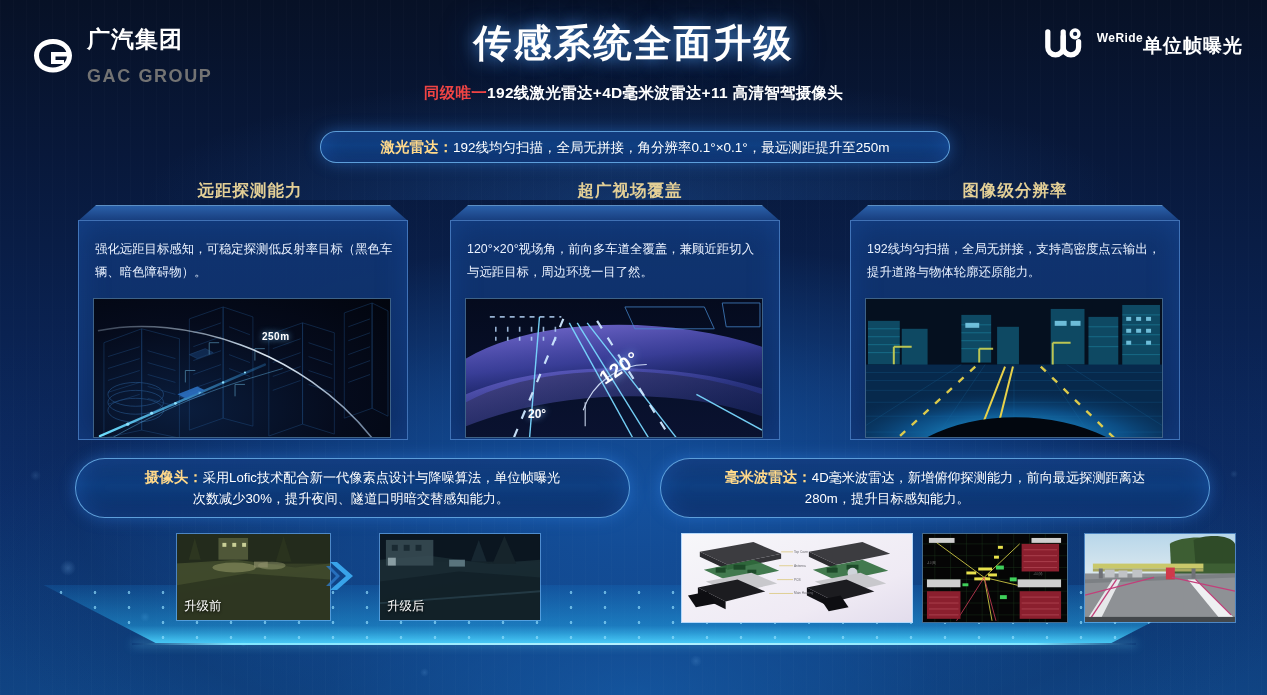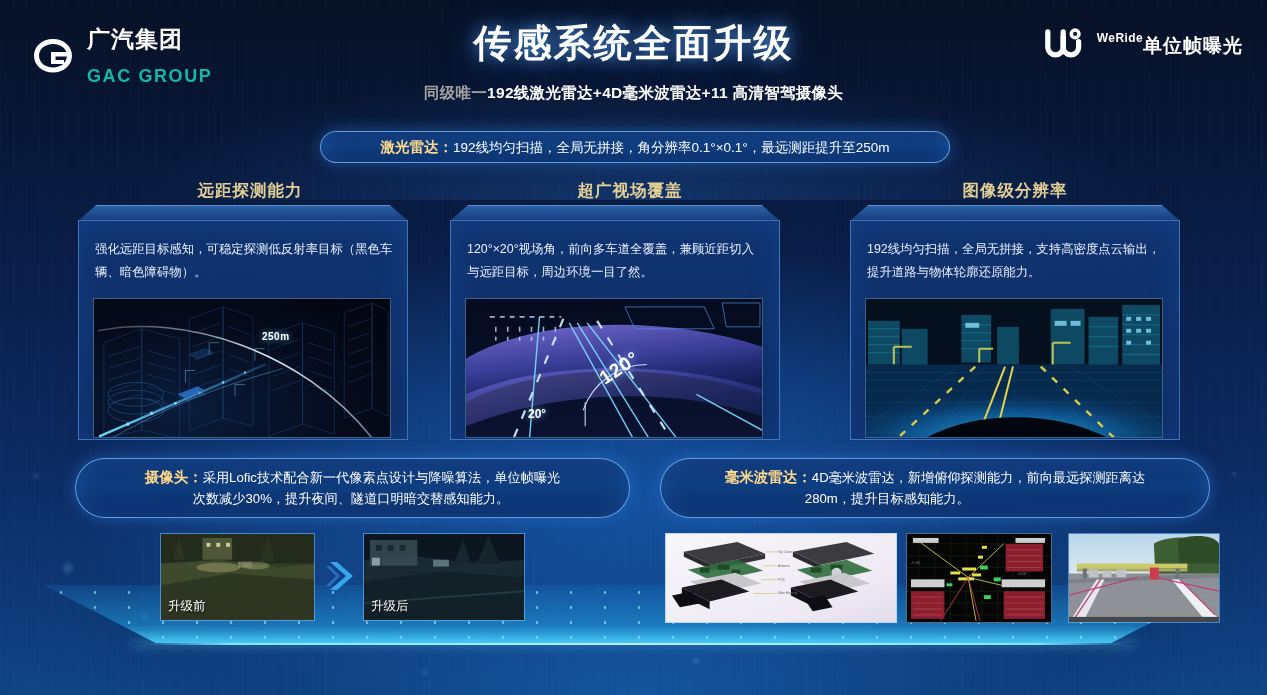--- a/index.html
+++ b/index.html
@@ -48,29 +48,29 @@
     background:linear-gradient(90deg, rgba(90,225,255,0) 0%, #7fe6ff 10%, #b8f2ff 50%, #7fe6ff 90%, rgba(90,225,255,0) 100%);
     box-shadow:0 0 10px rgba(110,220,255,.85);
   }
 
   
   #header{ position:absolute; left:0; right:0; top:0; height:90px; }
   .logo-left{ position:absolute; left:28px; top:28px; display:flex; align-items:center; gap:9px;justify-content:center; }
   .gac-mark{ width:50px; height:50px; }
   .gac-text{ display:flex; flex-direction:column; line-height:1; }
   .gac-cn{ font-size:23px; font-weight:bold; letter-spacing:1px; color:#fff; }
-  .gac-en{ font-size:18px; font-weight:bold; letter-spacing:1.6px; color:#14b8a6; margin-top:16px; }
+  .gac-en{ font-size:18px; font-weight:bold; letter-spacing:1.6px; color:#737373; margin-top:16px; }
 
   .title-wrap{ position:absolute; left:0; right:0; top:18px; text-align:center; }
   .main-title{
     font-size:38px; font-weight:bold; letter-spacing:2px; color:#ffffff;
     text-shadow:0 0 16px rgba(90,170,255,.75), 0 0 34px rgba(50,120,220,.5);
   }
   .sub-title{ margin-top:14px; font-size:15.5px; font-weight:bold; letter-spacing:.3px; }
-  .sub-hl{ color:#a3a3a3; }
+  .sub-hl{ color:#ef4444; }
   .sub-rest{ color:#ffffff; font-weight:bold; }
 
   .logo-right{ position:absolute; right:24px; top:26px; display:flex; align-items:center; gap:10px; }
   .wr-mark{ width:42px; height:34px; }
   .wr-text{ display:flex; flex-direction:row; line-height:1; }
   .wr-en{ font-size:12px; font-weight:bold; letter-spacing:.4px; color:#fff; }
   .wr-cn{ font-size:19px; font-weight:bold; letter-spacing:1px; color:#fff; margin-top:4px; }
 
   
   .pill{
@@ -143,21 +143,21 @@
   }
   .v2-label20{
     position:absolute; left:62px; top:108px; font-size:12px; font-weight:bold; color:#fff;
     text-shadow:0 0 6px rgba(140,190,255,.9);
   }
 
   
   .viz3{ position:absolute; inset:0; background:linear-gradient(180deg,#040b1c 0%, #061530 42%, #09315e 72%, #0b3f72 100%); }
 
   
-  .shot{ position:absolute; border:1px solid rgba(130,195,255,.55); overflow:hidden; }
+  .shot{ position:absolute; border:1px solid rgba(130,195,255,.55); overflow:hidden;margin-left:16px; }
   .shot-label{
     position:absolute; left:7px; bottom:5px; font-size:12.5px; color:#fff; font-weight:normal;
     text-shadow:0 1px 3px rgba(0,0,0,.95);
   }
   .shot-cam1{ left:160px; top:533px; width:155px; height:88px; }
   .shot-cam2{ left:363px; top:533px; width:162px; height:88px; }
   .night-a{ position:absolute; inset:0; background:linear-gradient(170deg,#2b3322 0%, #3a4228 35%, #2a3520 70%, #1d2718 100%); }
   .night-b{ position:absolute; inset:0; background:linear-gradient(170deg,#0f1a22 0%, #16252c 35%, #101c24 70%, #0a1318 100%); }
   .arrow-chev{ position:absolute; left:326px; top:558px; width:34px; height:36px; }
 

